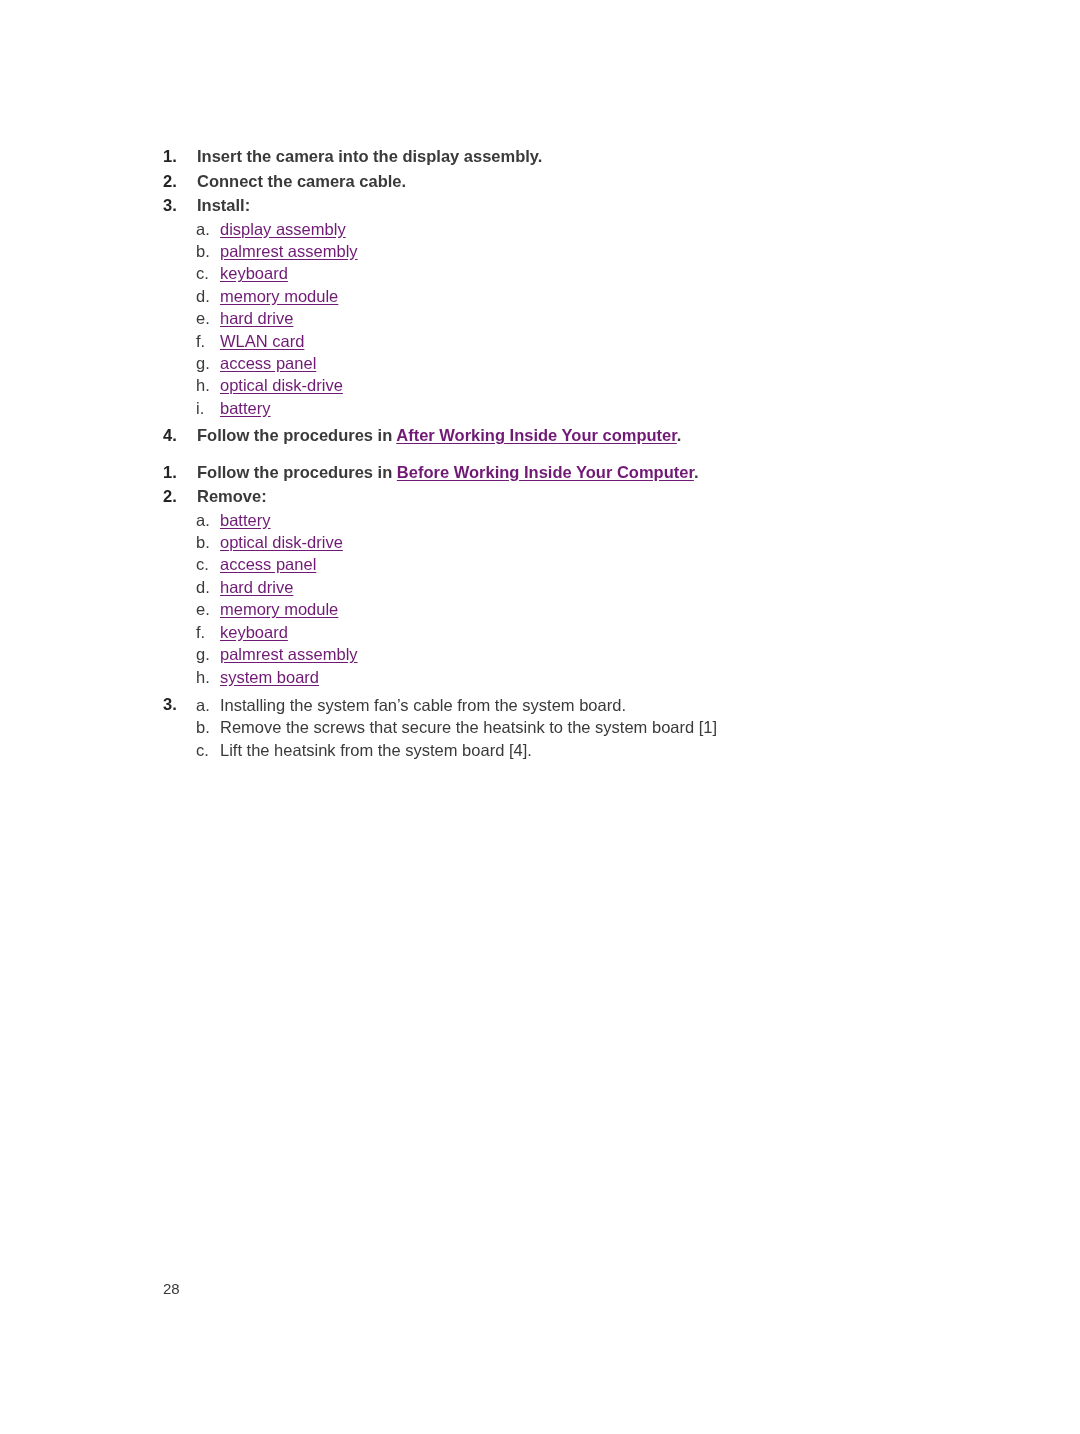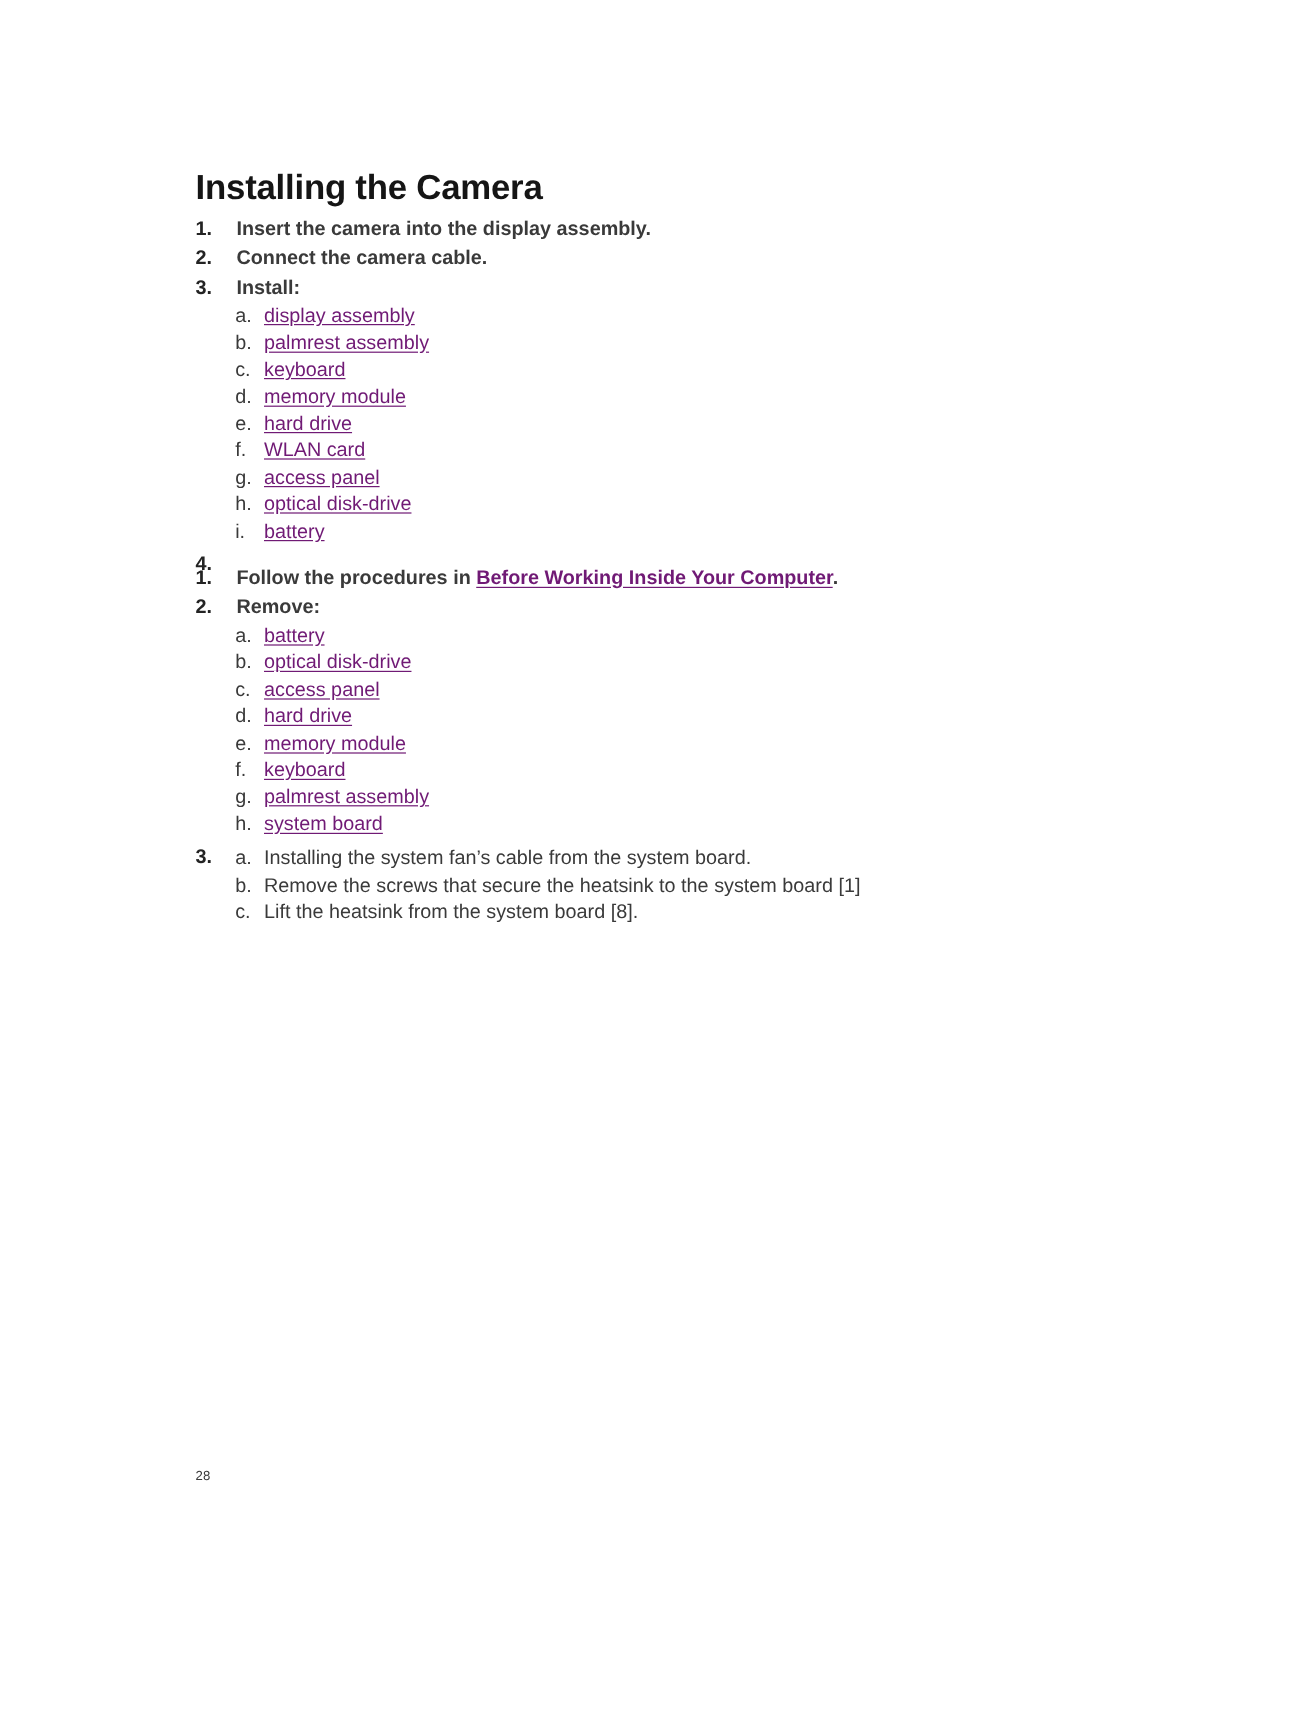--- a/index.html
+++ b/index.html
@@ -99,35 +99,34 @@
     color: #701a75;
     text-decoration: underline;
     text-underline-offset: 1.5px;
   }
 
   .spacer-after-step3 { height: 2px; }
 
   .page-number {
     position: absolute;
     left: 163px;
-    top: 1224px;
-    font-size: 11px;
+    top: 1280px;
+    font-size: 15px;
     color: #3a3a3a;
     font-family: "Liberation Sans", sans-serif;
   }
 
   .gap-sm { height: 4px; }
 </style>
 </head>
 <body>
 
 <div class="page">
   <div class="content">
 
-    <h1 class="section-heading heading-installing">Installing the Camera</h1>
 
     <div class="gap-sm"></div>
 
     <ol class="steps">
       <li class="step">
         <span class="step-num">1.</span>
         <span class="step-text">Insert the camera into the display assembly.</span>
       </li>
       <li class="step">
         <span class="step-num">2.</span>
@@ -176,20 +175,21 @@
         <span class="substep-marker">i.</span>
         <a class="doclink" href="#">battery</a>
       </li>
     </ol>
 
     <div class="gap-sm"></div>
 
     <ol class="steps">
       <li class="step">
         <span class="step-num">4.</span>
+        <span class="step-text"><span>Follow the procedures in </span><a class="doclink" href="#">After Working Inside Your computer</a><span>.</span></span>
       </li>
     </ol>
 
 
     <div style="height:12px"></div>
 
     <ol class="steps">
       <li class="step">
         <span class="step-num">1.</span>
         <span class="step-text"><span>Follow the procedures in </span><a class="doclink" href="#">Before Working Inside Your Computer</a><span>.</span></span>
@@ -249,20 +249,20 @@
       <li class="substep">
         <span class="substep-marker">a.</span>
         <span>Installing the system fan’s cable from the system board.</span>
       </li>
       <li class="substep">
         <span class="substep-marker">b.</span>
         <span>Remove the screws that secure the heatsink to the system board [1]</span>
       </li>
       <li class="substep">
         <span class="substep-marker">c.</span>
-        <span>Lift the heatsink from the system board [8].</span>
+        <span>Lift the heatsink from the system board [4].</span>
       </li>
     </ol>
 
   </div>
 
   <div class="page-number">28</div>
 </div>
 
 </body></html>

